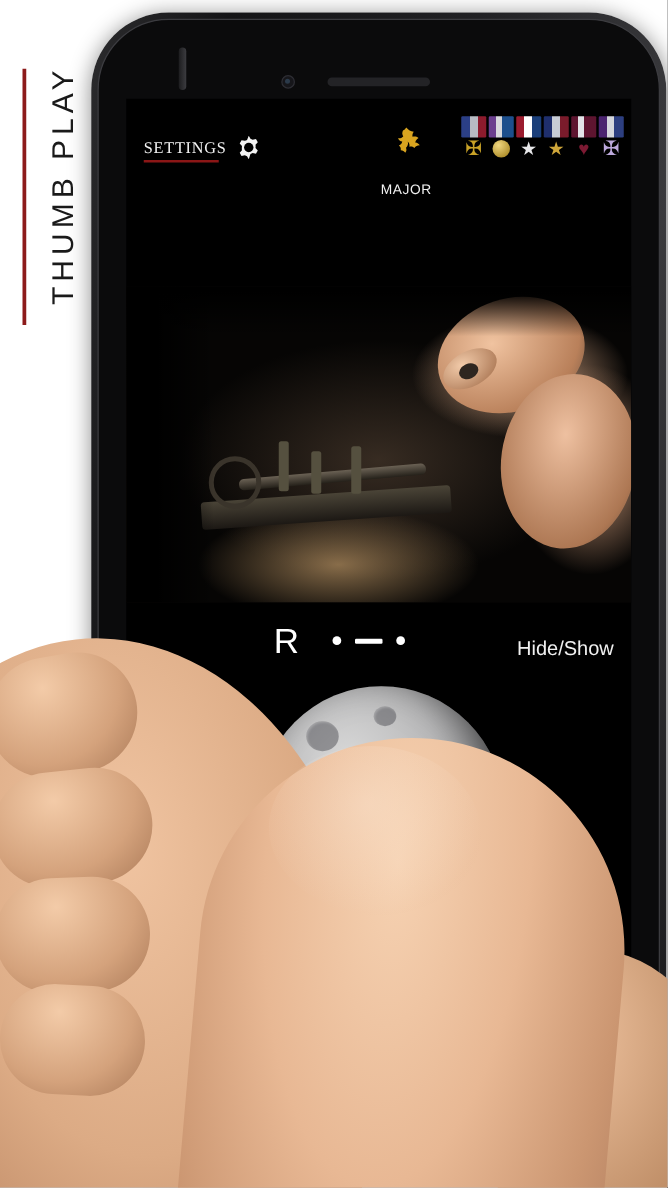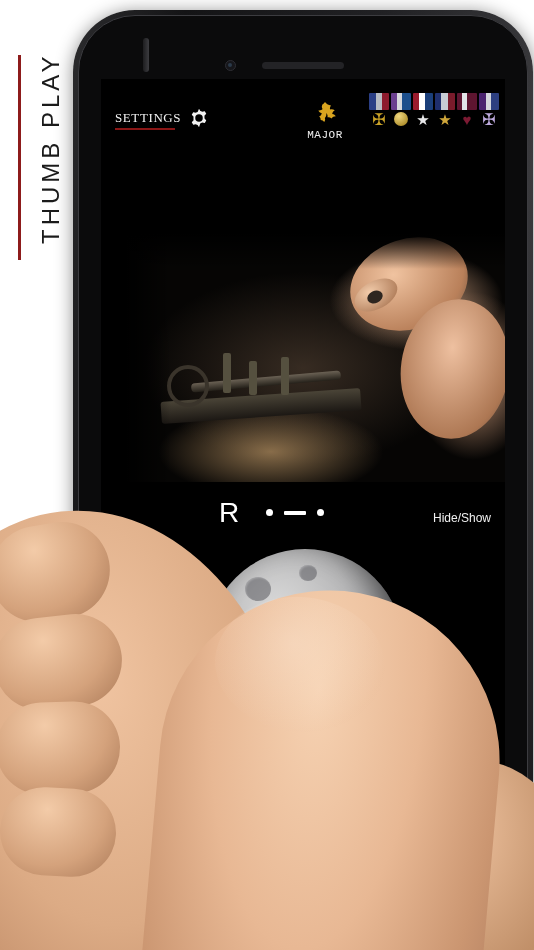--- a/index.html
+++ b/index.html
@@ -173,24 +173,24 @@
   
   .rank {
     position: absolute;
     left: 196px;
     top: 22px;
     width: 56px;
     text-align: center;
   }
   .rank-label {
     color: #efefef;
-    font-family: Liberation Mono, monospace;
+    font-family: Liberation Sans, sans-serif;
     font-size: 11px;
     letter-spacing: 0.5px;
-    margin-top: 2px;
+    margin-top: 18px;
     font-variant: small-caps;
     text-transform: uppercase;
   }
 
   
   .medals {
     position: absolute;
     right: 8px;
     top: 14px;
     width: 128px;
@@ -370,21 +370,21 @@
     width: 7px; height: 7px; border-radius: 50%; background: #fff;
   }
   .m-dash {
     width: 22px; height: 4px; background: #fff; border-radius: 1px;
   }
   .hide-show {
     position: absolute;
     right: 14px;
     top: 14px;
     color: #f0f0f0;
-    font-size: 12px;
+    font-size: 16px;
   }
 
   
   .moon-wrap {
     position: absolute;
     left: 0;
     top: 470px;
     width: 100%;
     height: 285px;
   }

